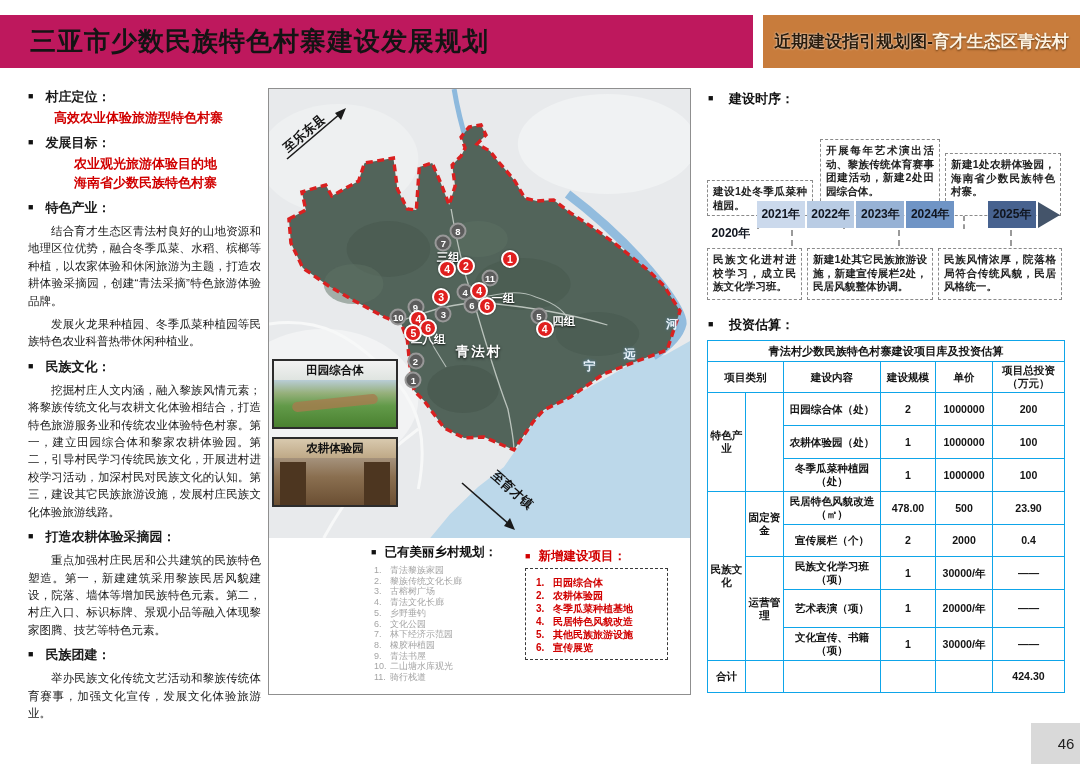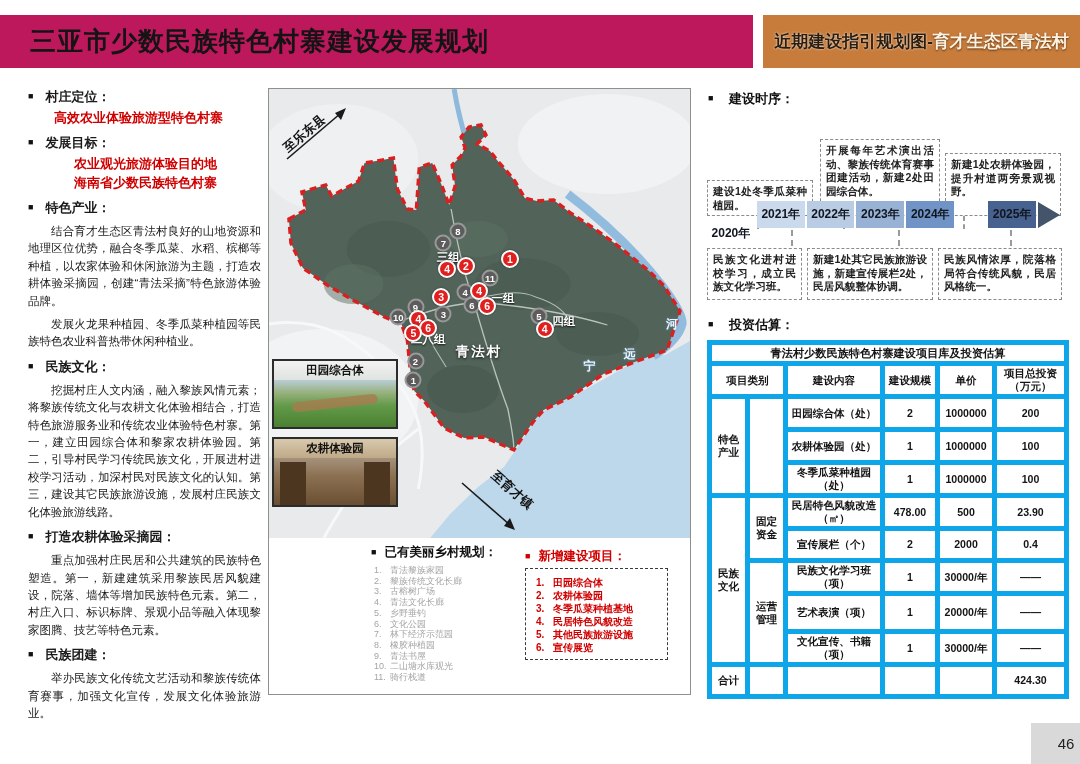--- a/index.html
+++ b/index.html
@@ -69,21 +69,21 @@
   #r-head-invest { top:228px; }
   .tl { position:absolute; left:0; top:30px; width:380px; height:215px; }
   .tl-box { position:absolute; border:1.6px dashed #8a8a8a; background:#fff; font-size:10.6px; font-weight:600; color:#222; line-height:13.6px; padding:4px 5px; text-align:justify; }
   .tl-bar { position:absolute; left:7px; top:83px; width:331px; height:27px; display:flex; }
   .tl-seg { flex:1; margin-right:2px; display:flex; align-items:center; justify-content:center; font-size:12px; font-weight:bold; color:#10151f; }
   .tl-arrow { position:absolute; left:338px; top:70px; width:0; height:0; border-left:22px solid #44546a; border-top:13px solid transparent; border-bottom:13px solid transparent; top:83.5px; margin-top:0; }
   .dash-v { position:absolute; width:0; border-left:2px dashed #9a9a9a; }
 
   
   .inv-table { position:absolute; left:7px; top:252px; width:357px; border-collapse:collapse; table-layout:fixed; }
-  .inv-table td { border:5px solid #0ea5e9; font-size:10.6px; font-weight:600; color:#141414; text-align:center; vertical-align:middle; padding:1px 2px; line-height:13px; }
+  .inv-table td { border:1px solid #0ea5e9; font-size:10.6px; font-weight:600; color:#141414; text-align:center; vertical-align:middle; padding:1px 2px; line-height:13px; }
   .inv-table .t-title td { font-size:11.2px; font-weight:bold; height:21px; }
   .inv-table .t-head td { font-weight:bold; height:31px; }
 
   
   .page-num { position:absolute; left:1031px; top:723px; width:70px; height:41px; background:#d9d9d9; display:flex; align-items:center; justify-content:center; font-size:15px; font-weight:500; color:#222; }
 </style>
 </head>
 <body>
 
 <div id="page">
@@ -312,21 +312,21 @@
         </div>
     </div>
   </div>
 
   <div class="rightcol">
     <div class="r-head" id="r-head-timeline"><span class="bullet">■</span>&nbsp;<span>建设时序：</span></div>
 
     <div class="tl">
       <div class="tl-box" style="left:7px;top:62px;width:106px;height:36px;">建设1处冬季瓜菜种植园。</div>
       <div class="tl-box" style="left:120px;top:21px;width:120px;height:77px;">开展每年艺术演出活动、黎族传统体育赛事团建活动，新建2处田园综合体。</div>
-      <div class="tl-box" style="left:245px;top:35px;width:116px;height:63px;">新建1处农耕体验园，提升村道两旁景观视野。</div>
+      <div class="tl-box" style="left:245px;top:35px;width:116px;height:63px;">新建1处农耕体验园，海南省少数民族特色村寨。</div>
 
       <div class="dash-v" style="left:57px;top:98px;height:13px;"></div>
       <div class="dash-v" style="left:143px;top:98px;height:13px;"></div>
       <div class="dash-v" style="left:263px;top:98px;height:13px;"></div>
 
       <div class="tl-bar">
         <div class="tl-seg" style="background: #bef264; margin-top: 32px;">2020年</div>
         <div class="tl-seg" style="background: rgb(203, 217, 236);">2021年</div>
         <div class="tl-seg" style="background: rgb(185, 204, 228);">2022年</div>
         <div class="tl-seg" style="background: rgb(151, 178, 213);">2023年</div>

